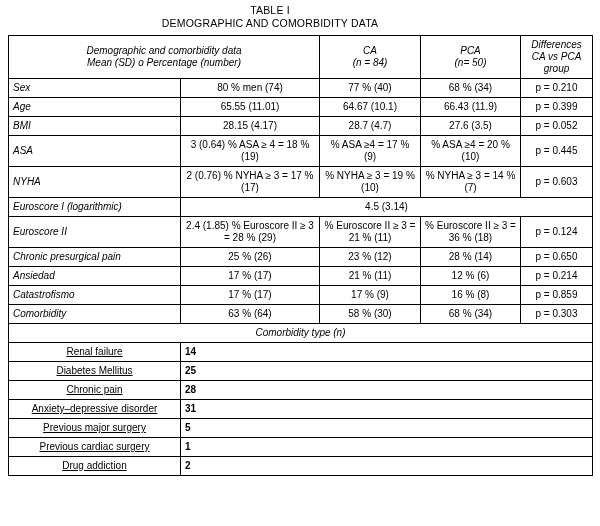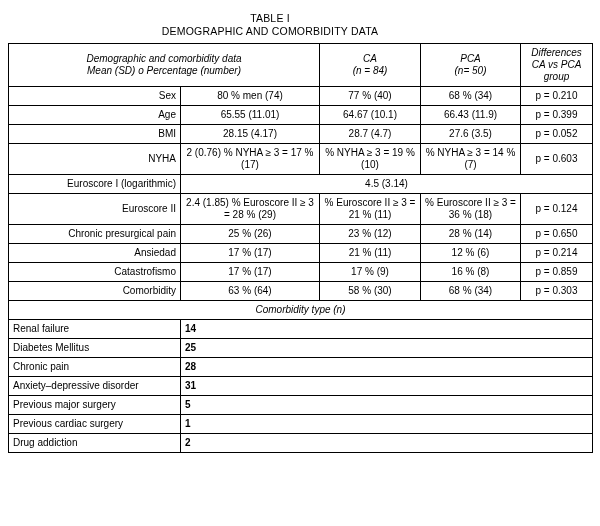--- a/index.html
+++ b/index.html
@@ -10,21 +10,21 @@
   body {
     width: 600px;
     height: 526px;
     font-family: "Liberation Sans", sans-serif;
     color: #000000;
     -webkit-font-smoothing: antialiased;
   }
   .page {
     width: 540px;
     box-sizing: border-box;
-    padding: 12px 8px 0 8px;
+    padding: 4px 8px 0 8px;
   }
   .caption {
     text-align: center;
     font-size: 10.5px;
     line-height: 13px;
     letter-spacing: 0.2px;
   }
   .caption .line1 { margin-bottom: 0px; }
   .caption .line2 { margin-bottom: 5px; }
 
@@ -44,36 +44,38 @@
   }
   .hdr {
     font-style: italic;
     text-align: center;
     font-weight: normal;
     padding-top: 5px;
     padding-bottom: 5px;
   }
   .hdr .sub { display: block; }
   .rowlabel {
-    text-align: right;
+    text-align: left;
     padding-left: 5px;
+    font-style: italic;
   }
   .c {
     text-align: center;
   }
   .multi { line-height: 11.5px; }
   .sectionrow td {
     font-style: italic;
     text-align: center;
     padding-top: 3px;
     padding-bottom: 3px;
   }
   .typelabel {
-    text-align: left;
+    text-align: center;
     padding-left: 5px;
+    text-decoration: underline;
   }
   .typeval {
     text-align: left;
     padding-left: 6px;
     font-weight: bold;
   }
 </style>
 </head>
 <body>
 
@@ -132,20 +134,28 @@
       </tr>
 
       <tr>
         <td class="rowlabel">BMI</td>
         <td class="c">28.15 (4.17)</td>
         <td class="c">28.7 (4.7)</td>
         <td class="c">27.6 (3.5)</td>
         <td class="c">p = 0.052</td>
       </tr>
 
+      <tr>
+        <td class="rowlabel">ASA</td>
+        <td class="c multi">3 (0.64)
+% ASA ≥ 4 = 18 % (19)</td>
+        <td class="c multi">% ASA ≥4 = 17 % (9)</td>
+        <td class="c multi">% ASA ≥4 = 20 % (10)</td>
+        <td class="c">p = 0.445</td>
+      </tr>
 
       <tr>
         <td class="rowlabel">NYHA</td>
         <td class="c multi">2 (0.76)
 % NYHA ≥ 3 = 17 % (17)</td>
         <td class="c multi">% NYHA ≥ 3 = 19 % (10)</td>
         <td class="c multi">% NYHA ≥ 3 = 14 % (7)</td>
         <td class="c">p = 0.603</td>
       </tr>
 

